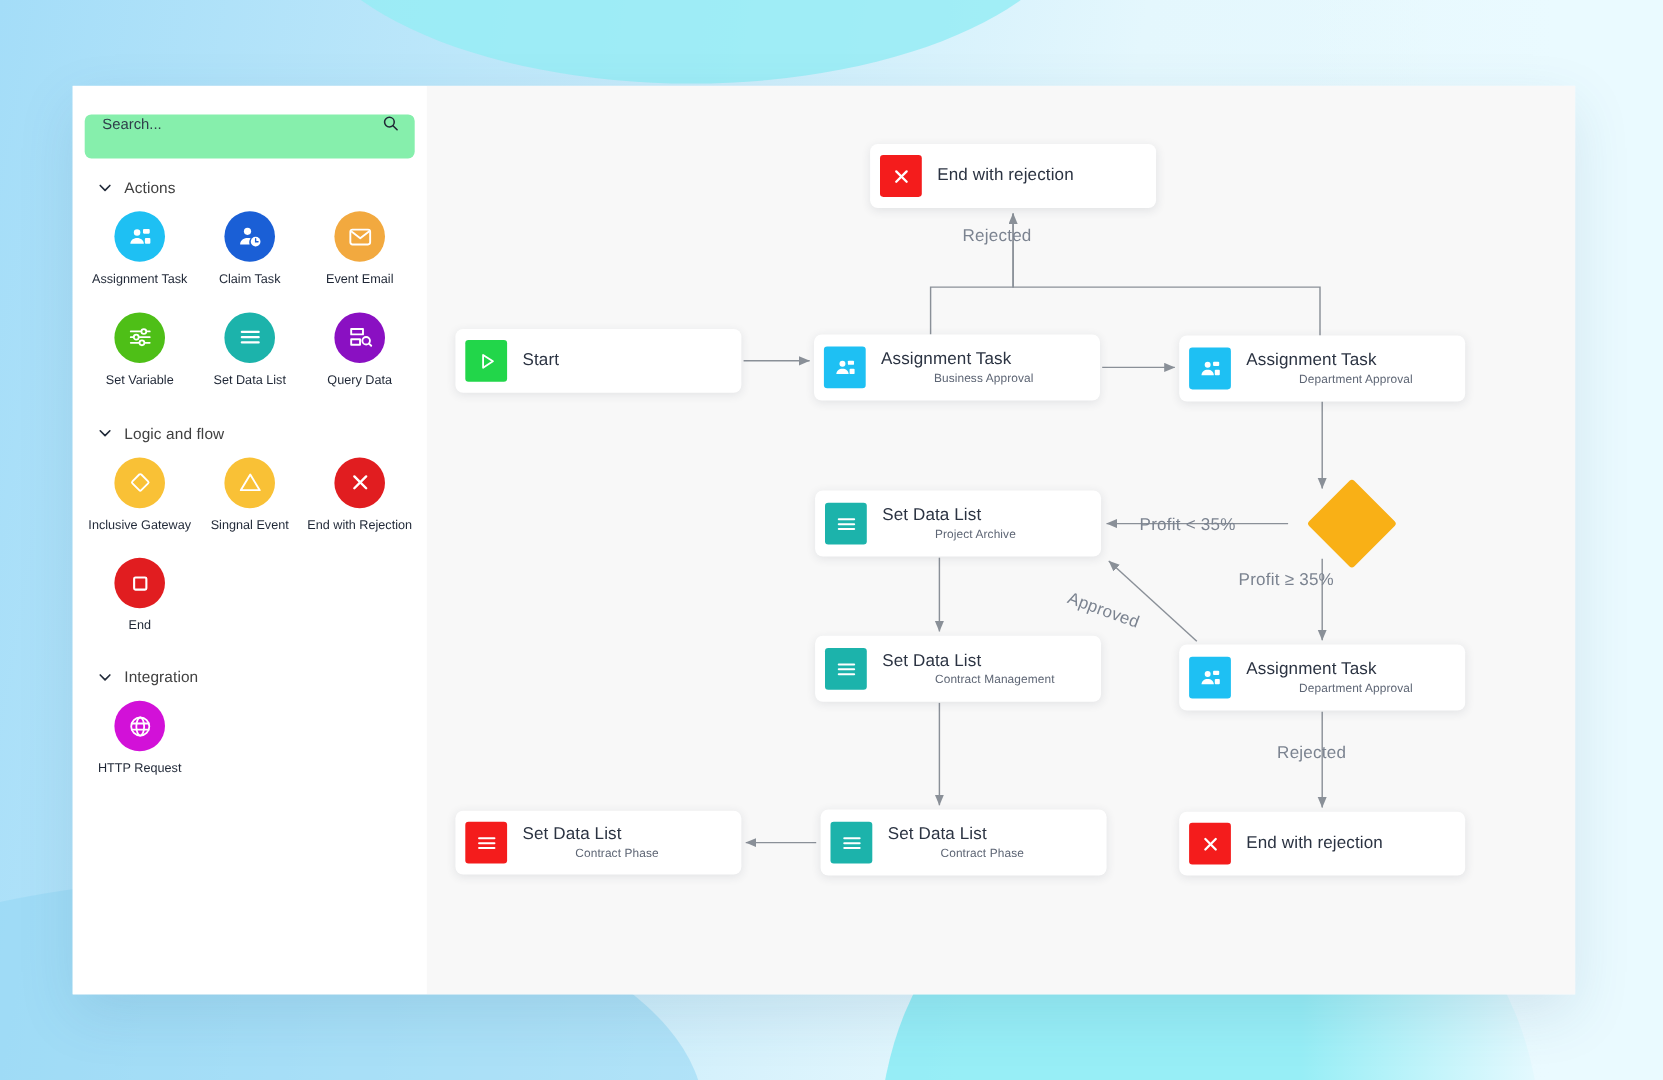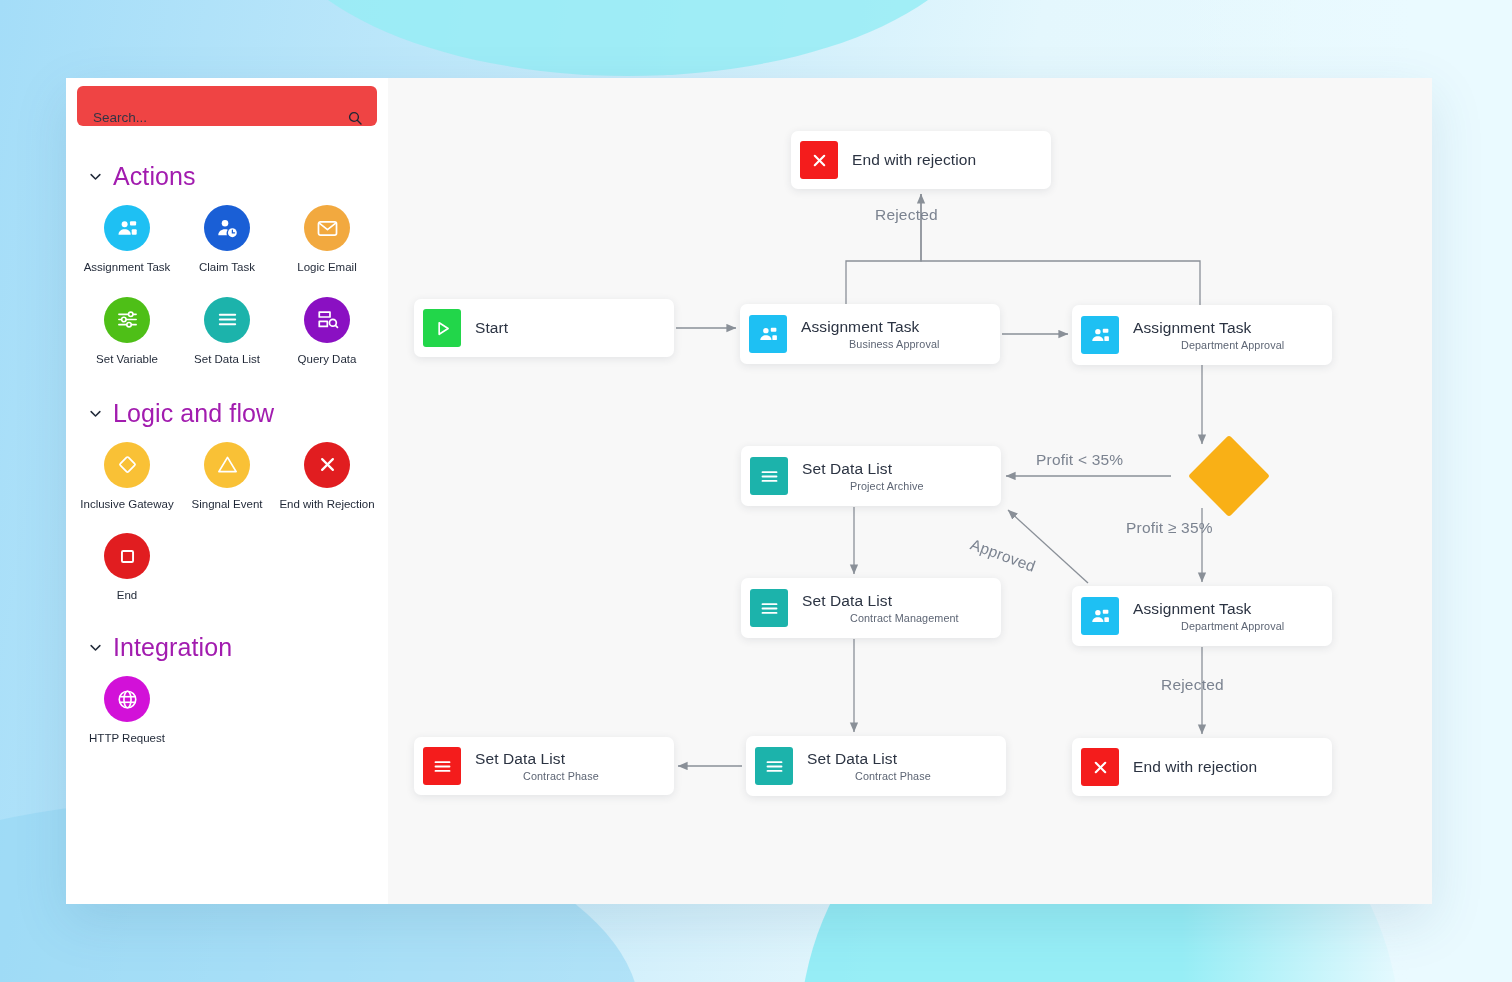--- a/index.html
+++ b/index.html
@@ -34,39 +34,39 @@
     display:flex;box-shadow:0 18px 50px rgba(40,90,130,.13);
     background:#fff;overflow:hidden;
   }
 
   
   #sidebar{
     width:322px;flex:0 0 322px;background:#ffffff;
     padding:0;box-sizing:border-box;position:relative;
   }
   #search-box{
-    position:absolute;left:11px;top:8px;width:300px;height:40px;
-    background:#ef4444;border-radius:6px;display:flex;align-items:flex-end;
+    position:absolute;left:11px;top:26px;width:300px;height:40px;
+    background:#86efac;border-radius:6px;display:flex;align-items:flex-start;
     padding:0 14px;box-sizing:border-box;
   }
   #search-input{
     flex:1;border:0;background:transparent;outline:none;
     font-family:"Liberation Sans",sans-serif;font-size:13.5px;color:#2b3445;
   }
   #search-input::placeholder{color:#2b3445;opacity:.95;}
   .search-icon{width:16px;height:16px;flex:0 0 16px;color:#1f2735;}
 
   .group{padding:0 11px;}
   #group-actions{margin-top:84px;}
   #group-logic{margin-top:32px;}
   #group-integration{margin-top:30px;}
 
   .group-header{display:flex;align-items:center;gap:10px;padding-left:11px;margin-bottom:14px;}
   .chev{width:15px;height:15px;flex:0 0 15px;color:#222b3a;}
-  .group-title{font-size:25px;color:#a21caf;letter-spacing:.1px;}
+  .group-title{font-size:14px;color:#404040;letter-spacing:.1px;}
 
   .palette-grid{display:grid;grid-template-columns:repeat(3,1fr);row-gap:22px;}
   .palette-item{display:flex;flex-direction:column;align-items:center;cursor:pointer;}
   .pal-circle{
     width:46px;height:46px;border-radius:50%;display:flex;
     align-items:center;justify-content:center;color:#fff;
   }
   .pal-circle svg{width:23px;height:23px;display:block;}
   .pal-label{margin-top:10px;font-size:11.5px;color:#1f2736;text-align:center;line-height:1.2;}
 
@@ -157,21 +157,21 @@
             </div>
             <div class="pal-label">Claim Task</div>
           </div>
           <div class="palette-item">
             <div class="pal-circle" style="background: rgb(242, 169, 63);">
               <svg viewBox="0 0 24 24" fill="none" stroke="currentColor" stroke-width="1.8" stroke-linejoin="round">
                 <rect x="2.6" y="5" width="18.8" height="14" rx="2"></rect>
                 <path d="M3.4 6.4 12 13.2l8.6-6.8"></path>
               </svg>
             </div>
-            <div class="pal-label">Logic Email</div>
+            <div class="pal-label">Event Email</div>
           </div>
           <div class="palette-item">
             <div class="pal-circle" style="background: rgb(78, 191, 23);">
               <svg viewBox="0 0 24 24" fill="none" stroke="currentColor" stroke-width="1.7" stroke-linecap="round">
                 <line x1="3" y1="6.6" x2="21" y2="6.6"></line>
                 <circle cx="15.4" cy="6.6" r="2.3" fill="#4ebf17"></circle>
                 <line x1="3" y1="12" x2="21" y2="12"></line>
                 <circle cx="8.2" cy="12" r="2.3" fill="#4ebf17"></circle>
                 <line x1="3" y1="17.4" x2="21" y2="17.4"></line>
                 <circle cx="13.6" cy="17.4" r="2.3" fill="#4ebf17"></circle>
@@ -437,20 +437,20 @@
           <div class="node-text">
             <div class="node-title">End with rejection</div>
           </div>
         </div>
       </div>
 
     <div class="gateway" id="gateway-el" style="left: 812px; top: 369px; background: rgb(249, 176, 22);"></div>
 
     <div id="labels-layer">
         <div class="edge-label" style="left: 487px; top: 128px;">Rejected</div>
-        <div class="edge-label" style="left: 648px; top: 373px;">Profit &lt; 35%</div>
+        <div class="edge-label" style="left: 648px; top: 391px;">Profit &lt; 35%</div>
         <div class="edge-label" style="left: 738px; top: 441px;">Profit ≥ 35%</div>
         <div class="edge-label rot" style="left: 583px; top: 457px;">Approved</div>
         <div class="edge-label" style="left: 773px; top: 598px;">Rejected</div>
       </div>
 
   </section>
 </div>
 
 </body></html>

